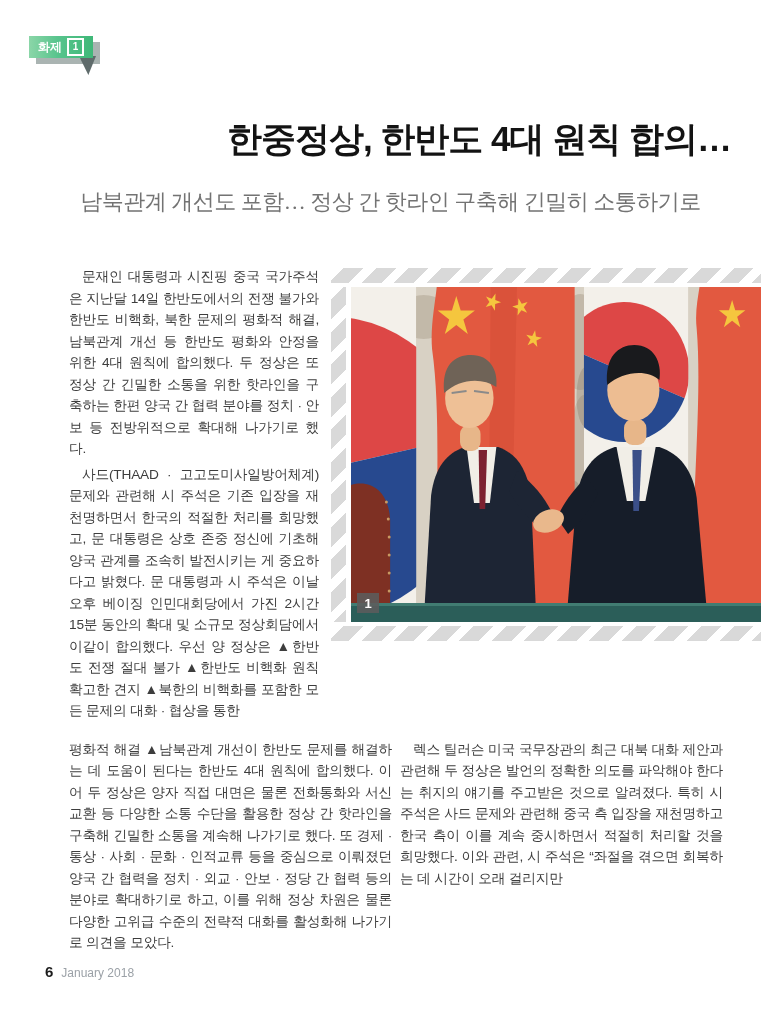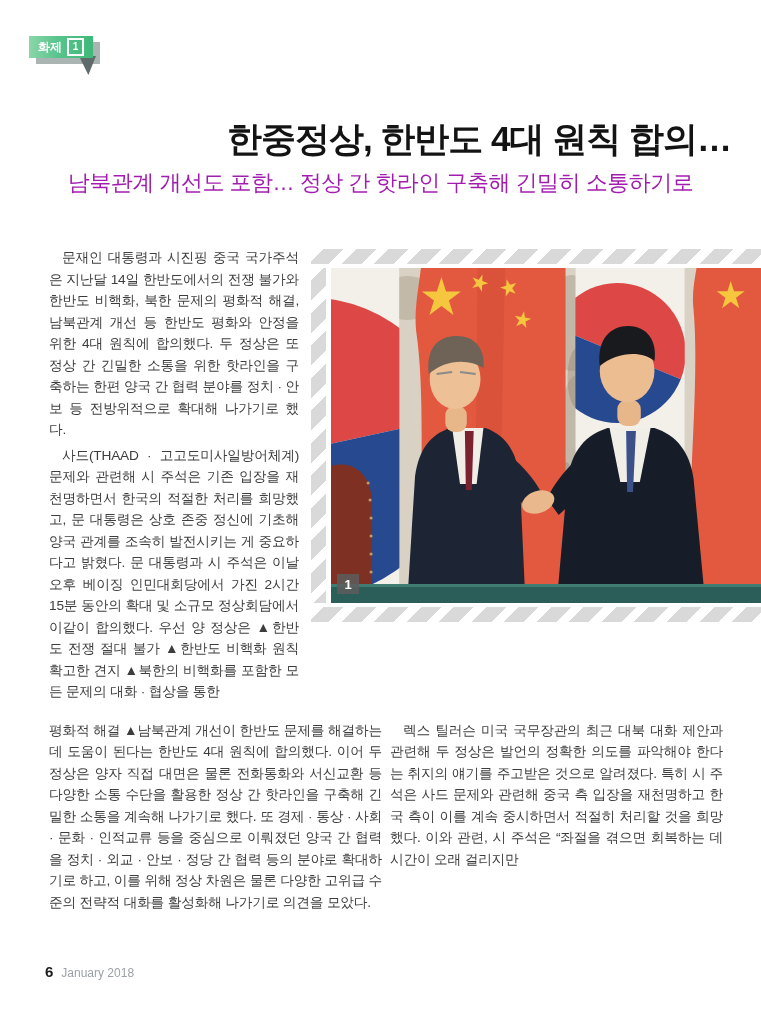--- a/index.html
+++ b/index.html
@@ -1,40 +1,40 @@
 <!DOCTYPE html>
 <html><head>
 <meta charset="utf-8">
 <style>
   html,body{margin:0;padding:0;}
   body{
     width:761px;height:1017px;background:#ffffff;position:relative;overflow:hidden;
     font-family:"Liberation Sans","DejaVu Sans",sans-serif;
     -webkit-font-smoothing:antialiased;
   }
-  .page{position:absolute;inset:0;background:#fff;}
+  .page{position:absolute;inset:0;background:#fff;padding-left:20px;}
 
   
   .badge-wrap{position:absolute;left:29px;top:36px;width:90px;height:44px;}
   .badge-shadow{position:absolute;left:7px;top:6px;width:64px;height:22px;background:#aab4b2;}
   .badge-tail{position:absolute;left:50px;top:20px;width:17px;height:19px;background:#5f6b6b;
     clip-path:polygon(0 0,100% 0,55% 100%);}
   .badge-box{position:absolute;left:0;top:0;width:64px;height:22px;
     background:linear-gradient(90deg,#8bd6a8 0%,#58c48d 45%,#3fb878 100%);
     display:flex;align-items:center;justify-content:center;gap:5px;}
   .badge-label{color:#fff;font-weight:bold;font-size:12px;letter-spacing:0;}
   .badge-num{width:13px;height:14px;border:2px solid #fff;color:#fff;font-size:10px;font-weight:bold;
     display:flex;align-items:center;justify-content:center;line-height:1;}
 
   
   .headline{margin:118px 30px 0;text-align:right;font-size:35px;line-height:41px;
     font-weight:900;color:#131313;letter-spacing:-1px;}
-  .subheadline{margin:10px 20px 0;text-align:center;
-    font-family:Liberation Sans, sans-serif;
-    font-size:22px;line-height:28px;color:#a21caf;letter-spacing:-0.5px;}
+  .subheadline{margin:29px 20px 0;text-align:center;
+    font-family:Liberation Serif, serif;
+    font-size:22px;line-height:28px;color:#737373;letter-spacing:-0.5px;}
 
   
   .section-top{display:flex;margin:46px 0 0 45px;}
   .col-narrow{width:258px;flex:0 0 258px;}
   .bodytext p{margin:4px;font-size:13.7px;line-height:21.5px;color:#3d3d3d;
     text-align:justify;letter-spacing:-0.2px;}
   .bodytext p.indent{text-indent:13px;}
 
   
   .photo-block{flex:1 1 auto;margin-left:8px;margin-top:6px;}

